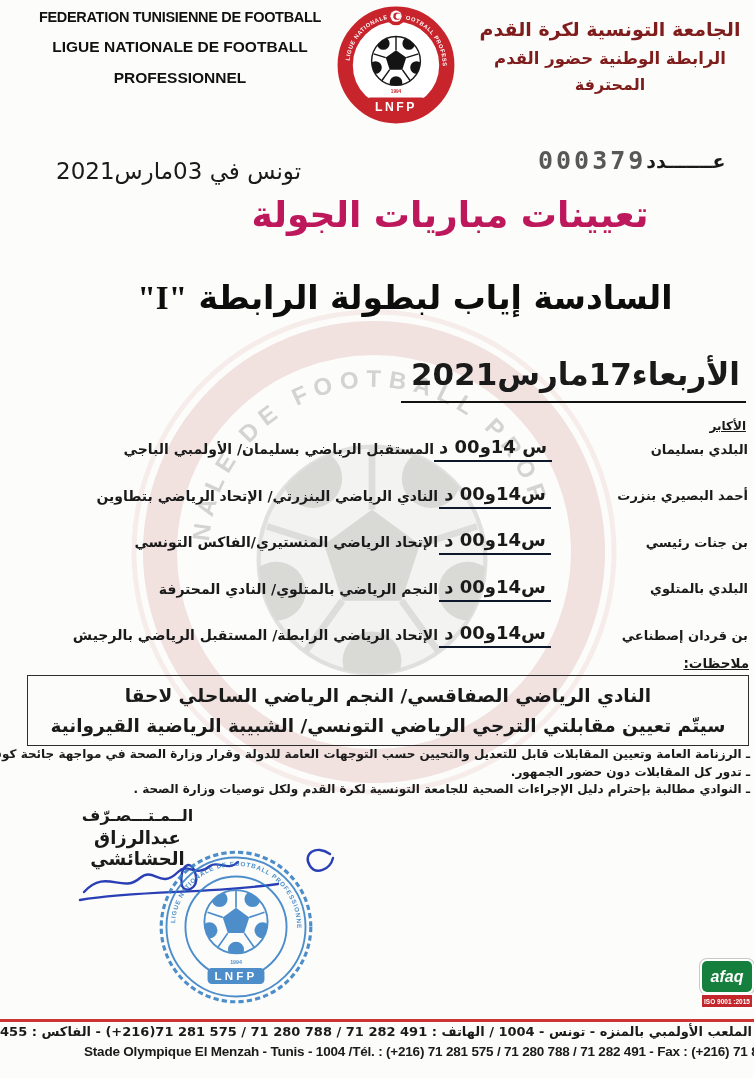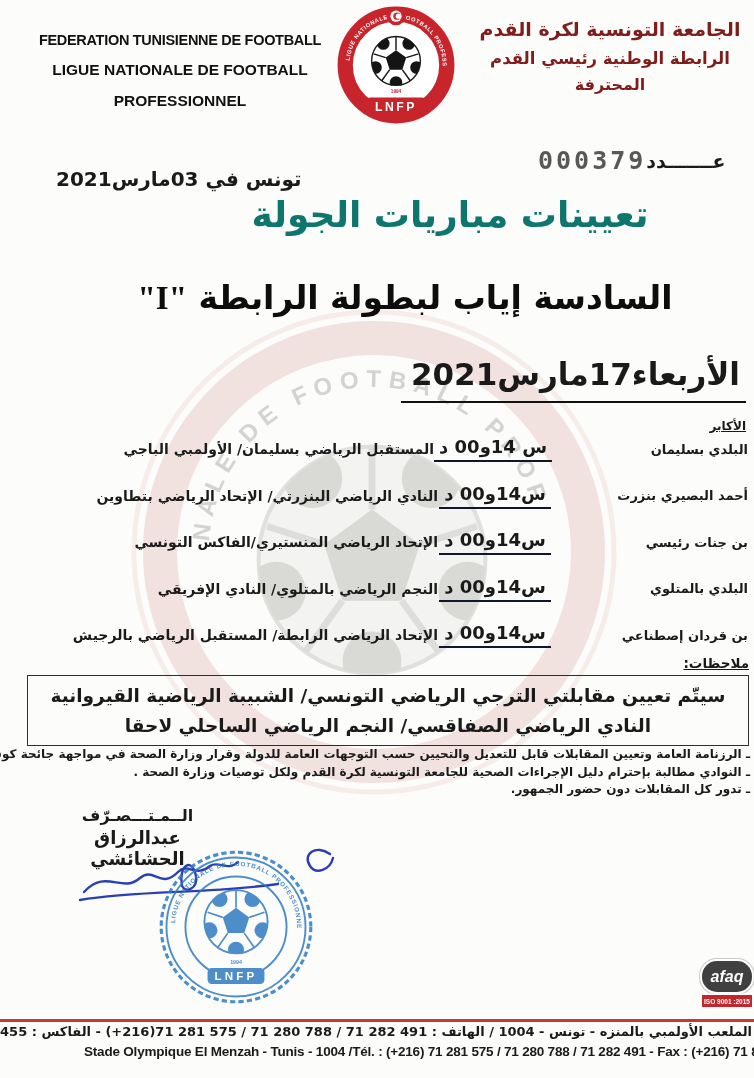--- a/index.html
+++ b/index.html
@@ -5,39 +5,39 @@
   html,body{margin:0;padding:0;background:#777;}
   .page{
     position:relative;width:754px;height:1078px;margin:0 auto;
     background:#fcfcfa;overflow:hidden;
     font-family:"DejaVu Sans",sans-serif;color:#1a1a1a;
   }
   .wm{position:absolute;left:0;top:0;z-index:0;pointer-events:none;}
   .content{position:absolute;inset:0;z-index:1;}
 
   
-  .hdr-fr{position:absolute;left:38px;top:32px;width:284px;text-align:center;
+  .hdr-fr{position:absolute;left:38px;top:9px;width:284px;text-align:center;
     font-family:"Liberation Sans",sans-serif;font-weight:bold;color:#111;}
   .hdr-fr .l1{font-size:14.5px;letter-spacing:-0.3px;margin-bottom:13px;}
   .hdr-fr .l2{font-size:15.5px;margin-bottom:13px;}
   .hdr-fr .l3{font-size:15.5px;}
   .hdr-ar{position:absolute;right:8px;top:18px;width:272px;text-align:center;font-weight:bold;color:#7f1d1d;}
   .hdr-ar .a1{font-size:19px;margin-bottom:9px;}
   .hdr-ar .a2{font-size:16.5px;margin-bottom:7px;}
   .hdr-ar .a3{font-size:16px;}
   .logo-red{position:absolute;left:336px;top:3px;}
 
   
-  .place-date{position:absolute;left:56px;top:167px;font-size:20px;font-weight:bold;}
+  .place-date{position:absolute;left:56px;top:158px;font-size:23px;font-weight:normal;}
   .num-wrap{position:absolute;left:538px;top:146px;width:212px;display:flex;align-items:center;justify-content:flex-start;gap:0;}
   .num-val{font-family:"DejaVu Sans Mono",monospace;font-size:25px;font-weight:bold;color:#474747;letter-spacing:3px;opacity:.9;}
   .num-lbl{font-size:19px;font-weight:bold;}
 
   
-  .t1{position:absolute;left:150px;top:194px;width:600px;text-align:center;font-size:36px;font-weight:bold;color:#0f766e;}
+  .t1{position:absolute;left:150px;top:194px;width:600px;text-align:center;font-size:36px;font-weight:bold;color:#be185d;}
   .t2{position:absolute;left:80px;top:278px;width:650px;text-align:center;font-size:33px;font-weight:bold;color:#0d0d0d;}
   .latin-i{font-family:"Liberation Serif",serif;font-size:33px;font-weight:bold;}
   .t-date{position:absolute;right:8px;top:356px;font-size:31px;font-weight:bold;
     border-bottom:2.5px solid #111;padding:0 6px 9px 10px;}
 
   
   .cat{position:absolute;right:8px;top:419px;font-size:12px;font-weight:bold;text-decoration:underline;}
   .rows{position:absolute;top:426px;right:6px;left:16px;}
   .mrow{display:flex;align-items:center;height:46.5px;}
   .venue{flex:0 0 196px;font-size:13px;font-weight:bold;text-align:right;white-space:nowrap;}
@@ -55,21 +55,21 @@
 
   
   .sig-block{position:absolute;left:50px;top:806px;width:175px;text-align:center;font-weight:bold;}
   .sig-title{font-size:16px;letter-spacing:1px;}
   .sig-name{font-size:18px;margin-top:2px;}
   .squiggle{position:absolute;left:78px;top:842px;}
   .stamp{position:absolute;left:150px;top:848px;opacity:.85;}
 
   
   .afaq{position:absolute;left:702px;top:961px;width:50px;}
-  .afaq-box{height:31px;background:#404040;border-radius:15px;color:#fff;display:flex;align-items:center;justify-content:center;
+  .afaq-box{height:31px;background:#15803d;border-radius:5px;color:#fff;display:flex;align-items:center;justify-content:center;
     font-family:"Liberation Sans",sans-serif;font-weight:bold;font-style:italic;font-size:16px;
     box-shadow:0 0 0 2px #fff,0 0 0 3px #c9c9c9;}
   .afaq-iso{margin-top:3px;background:#c3272b;color:#fff;font-family:"Liberation Sans",sans-serif;
     font-size:6.5px;text-align:center;padding:2.5px 0;font-weight:bold;box-shadow:0 0 0 1.5px #fff;}
 
   
   .f-line{position:absolute;left:0;right:0;top:1019px;height:2.5px;background:#cd3434;}
   .f-ar{position:absolute;right:2px;top:1024px;font-size:13px;font-weight:bold;white-space:nowrap;}
   .f-fr{position:absolute;left:84px;top:1044px;font-family:"Liberation Sans",sans-serif;
     font-size:13.5px;font-weight:bold;white-space:nowrap;letter-spacing:-0.2px;}
@@ -148,21 +148,21 @@
           <circle cx="-12.5" cy="-17.2" r="6.2" fill="#141414"></circle>
         </g>
       </g>
       <text x="59" y="89" text-anchor="middle" font-size="4.6" font-weight="bold" fill="#c8242c" font-family="Liberation Sans,sans-serif">1994</text>
       <rect x="29" y="93" width="60" height="18" rx="5" fill="#c8242c"></rect>
       <text x="59" y="106.5" text-anchor="middle" font-size="12" font-weight="bold" fill="#ffffff" letter-spacing="2.5" font-family="Liberation Sans,sans-serif">LNFP</text>
     </svg>
 
     <div class="hdr-ar" dir="rtl">
       <div class="a1">الجامعة التونسية لكرة القدم</div>
-      <div class="a2">الرابطة الوطنية رئيسي القدم</div>
+      <div class="a2">الرابطة الوطنية حضور القدم</div>
       <div class="a3">المحترفة</div>
     </div>
 
     <div class="place-date" dir="rtl">تونس في 03مارس2021</div>
     <div class="num-wrap">
       <span class="num-val">000379</span>
       <span class="num-lbl" dir="rtl">عـــــــدد</span>
     </div>
 
     <div class="t1" dir="rtl">تعيينات مباريات الجولة</div>
@@ -185,38 +185,38 @@
         <div class="fixture">النادي الرياضي البنزرتي/ الإتحاد الرياضي بتطاوين</div>
       </div>
       <div class="mrow">
         <div class="venue">بن جنات رئيسي</div>
         <div class="time"><span>س14و00 د</span></div>
         <div class="fixture">الإتحاد الرياضي المنستيري/الفاكس التونسي</div>
       </div>
       <div class="mrow">
         <div class="venue">البلدي بالمتلوي</div>
         <div class="time"><span>س14و00 د</span></div>
-        <div class="fixture">النجم الرياضي بالمتلوي/ النادي الإفريقي</div>
+        <div class="fixture">النجم الرياضي بالمتلوي/ النادي المحترفة</div>
       </div>
       <div class="mrow">
         <div class="venue">بن قردان إصطناعي</div>
         <div class="time"><span>س14و00 د</span></div>
         <div class="fixture">الإتحاد الرياضي الرابطة/ المستقبل الرياضي بالرجيش</div>
       </div>
     </div>
 
     <div class="notes-h" dir="rtl">ملاحظات:</div>
     <div class="notes-box" dir="rtl">
+      <div>النادي الرياضي الصفاقسي/ النجم الرياضي الساحلي لاحقا</div>
       <div>سيتّم تعيين مقابلتي الترجي الرياضي التونسي/ الشبيبة الرياضية القيروانية</div>
-      <div>النادي الرياضي الصفاقسي/ النجم الرياضي الساحلي لاحقا</div>
     </div>
     <div class="bullets" dir="rtl">
       <p>ـ الرزنامة العامة وتعيين المقابلات قابل للتعديل والتحيين حسب التوجهات العامة للدولة وقرار وزارة الصحة في مواجهة جائحة كوفيد19 .</p>
+      <p>ـ تدور كل المقابلات دون حضور الجمهور.</p>
       <p>ـ النوادي مطالبة بإحترام دليل الإجراءات الصحية للجامعة التونسية لكرة القدم ولكل توصيات وزارة الصحة .</p>
-      <p>ـ تدور كل المقابلات دون حضور الجمهور.</p>
     </div>
 
     <div class="sig-block" dir="rtl">
       <div class="sig-title">الــمـتـــصـرّف</div>
       <div class="sig-name">عبدالرزاق الحشائشي</div>
     </div>
 
     <svg class="squiggle" width="280" height="72" viewBox="0 0 280 72">
       <g fill="none" stroke="#2a3fb5" stroke-width="2.4" stroke-linecap="round">
         <path d="M6,50 C28,26 44,52 62,36 C76,24 82,48 100,30 C110,20 118,36 132,24 C140,18 150,30 160,20"></path>

